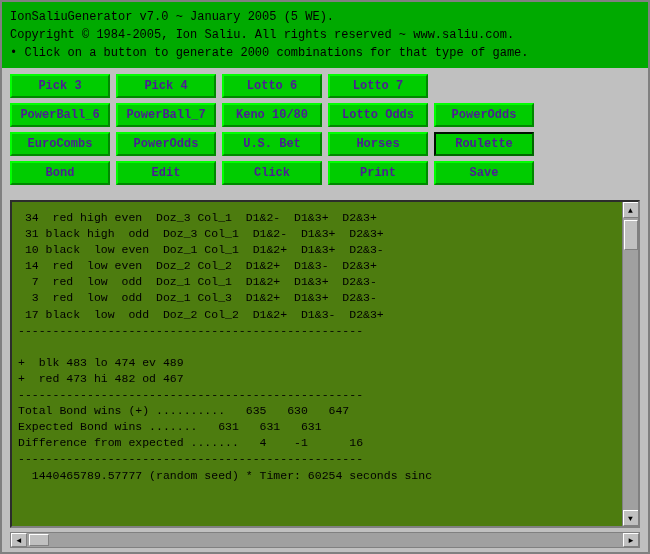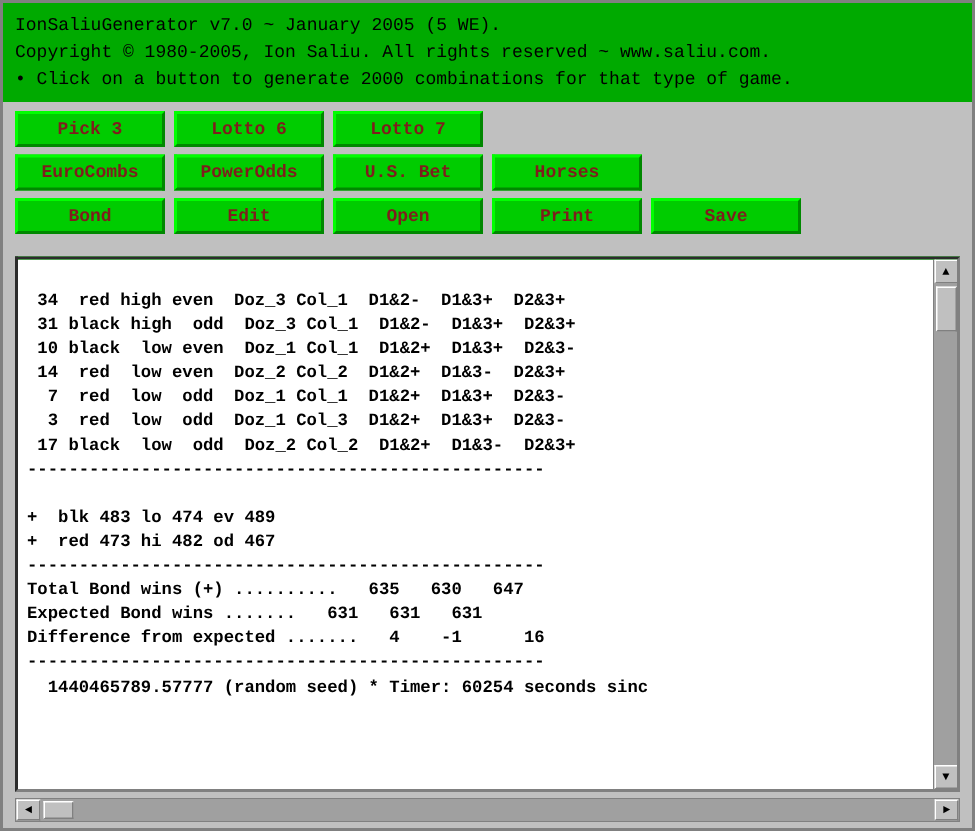--- a/index.html
+++ b/index.html
@@ -36,21 +36,21 @@
       display: flex;
       gap: 6px;
       margin-bottom: 5px;
       justify-content: flex-start;
     }
     .btn {
       background: #00cc00;
       border: 2px solid #008800;
       border-top-color: #00ff00;
       border-left-color: #00ff00;
-      color: #7f1d1d;
+      color: #4c1d95;
       font-family: 'Courier New', Courier, monospace;
       font-size: 12px;
       font-weight: bold;
       padding: 3px 8px;
       cursor: pointer;
       min-width: 100px;
       text-align: center;
     }
     .btn-roulette {
       background: #00cc00;
@@ -60,29 +60,28 @@
       flex: 1;
       margin: 4px 8px 4px 8px;
       border: 2px inset #808080;
       background: #00cc00;
       position: relative;
       overflow: hidden;
       display: flex;
     }
     .output-text {
       flex: 1;
-      background: #ffffff;
+      background: #4d7c0f;
       color: #000000;
       font-family: 'Courier New', Courier, monospace;
       font-size: 11.5px;
-      padding: 20px 6px;
+      padding: 8px 6px;
       overflow: hidden;
       white-space: pre;
       line-height: 1.4;
-      font-weight: bold;
     }
     .scrollbar-v {
       width: 16px;
       background: #c0c0c0;
       border-left: 1px solid #808080;
       display: flex;
       flex-direction: column;
       align-items: center;
     }
     .scrollbar-btn {
@@ -154,44 +153,53 @@
       top: 1px;
       left: 2px;
     }
   </style>
 </head>
 <body>
 
 <div class="window">
   <div class="header">
     <div>IonSaliuGenerator v7.0 ~ January 2005 (5 WE).</div>
-    <div>Copyright © 1980-2005, Ion Saliu. All rights reserved ~ www.saliu.com.</div>
+    <div>Copyright © 1984-2005, Ion Saliu. All rights reserved ~ www.saliu.com.</div>
     <div>• Click on a button to generate 2000 combinations for that type of game.</div>
   </div>
 
   <div class="buttons-section">
 
     <div class="button-row">
       <button class="btn">Pick 3</button>
+      <button class="btn">Pick 4</button>
       <button class="btn">Lotto 6</button>
       <button class="btn">Lotto 7</button>
     </div>
 
+    <div class="button-row">
+      <button class="btn">PowerBall_6</button>
+      <button class="btn">PowerBall_7</button>
+      <button class="btn">Keno 10/80</button>
+      <button class="btn">Lotto Odds</button>
+      <button class="btn">PowerOdds</button>
+    </div>
 
     <div class="button-row">
       <button class="btn">EuroCombs</button>
       <button class="btn">PowerOdds</button>
       <button class="btn">U.S. Bet</button>
       <button class="btn">Horses</button>
+      <button class="btn btn-roulette">Roulette</button>
     </div>
 
     <div class="button-row">
       <button class="btn">Bond</button>
       <button class="btn">Edit</button>
-      <button class="btn">Open</button>
+      <button class="btn">Click</button>
       <button class="btn">Print</button>
       <button class="btn">Save</button>
     </div>
   </div>
 
   <div class="output-area-container">
     <div class="output-text"> 34  red high even  Doz_3 Col_1  D1&amp;2-  D1&amp;3+  D2&amp;3+
  31 black high  odd  Doz_3 Col_1  D1&amp;2-  D1&amp;3+  D2&amp;3+
  10 black  low even  Doz_1 Col_1  D1&amp;2+  D1&amp;3+  D2&amp;3-
  14  red  low even  Doz_2 Col_2  D1&amp;2+  D1&amp;3-  D2&amp;3+

